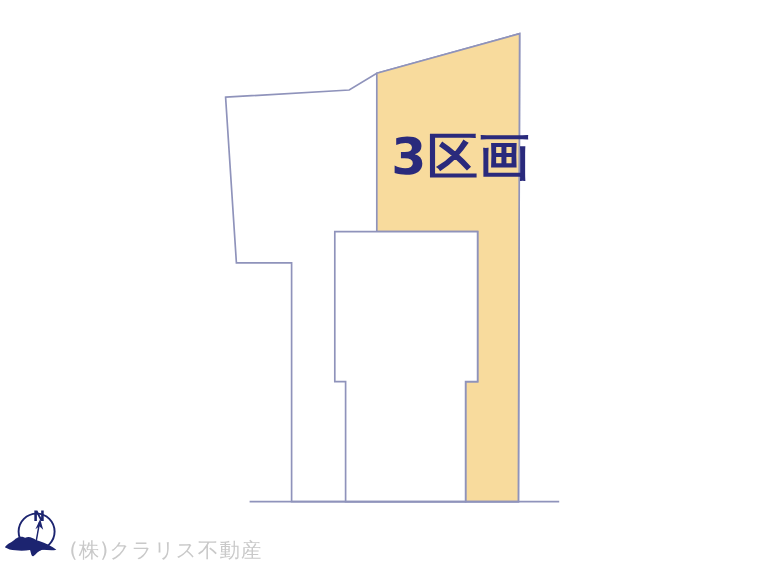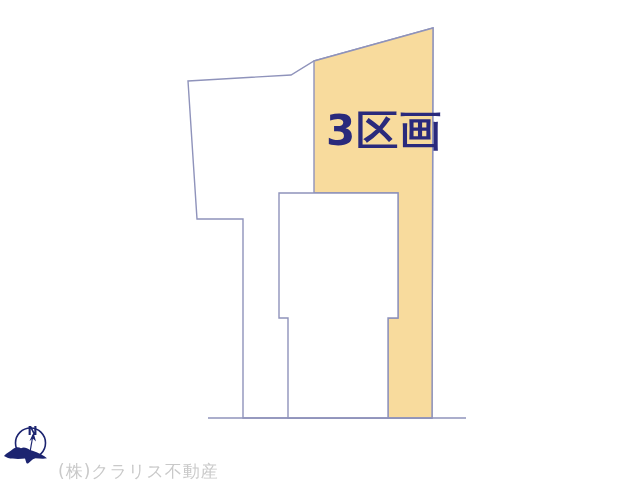--- a/index.html
+++ b/index.html
@@ -29,21 +29,21 @@
     font-weight: bold;
     letter-spacing: 1px;
   }
   .compass-n {
     font-family: "DejaVu Sans", sans-serif;
     font-weight: bold;
   }
   .company-watermark {
     position: absolute;
     left: 58px;
-    top: 463px;
+    top: 451px;
     font-size: 17px;
     line-height: 1;
     color: #c9c9c9;
     letter-spacing: 1px;
     white-space: nowrap;
   }
 </style>
 </head>
 <body>
 

